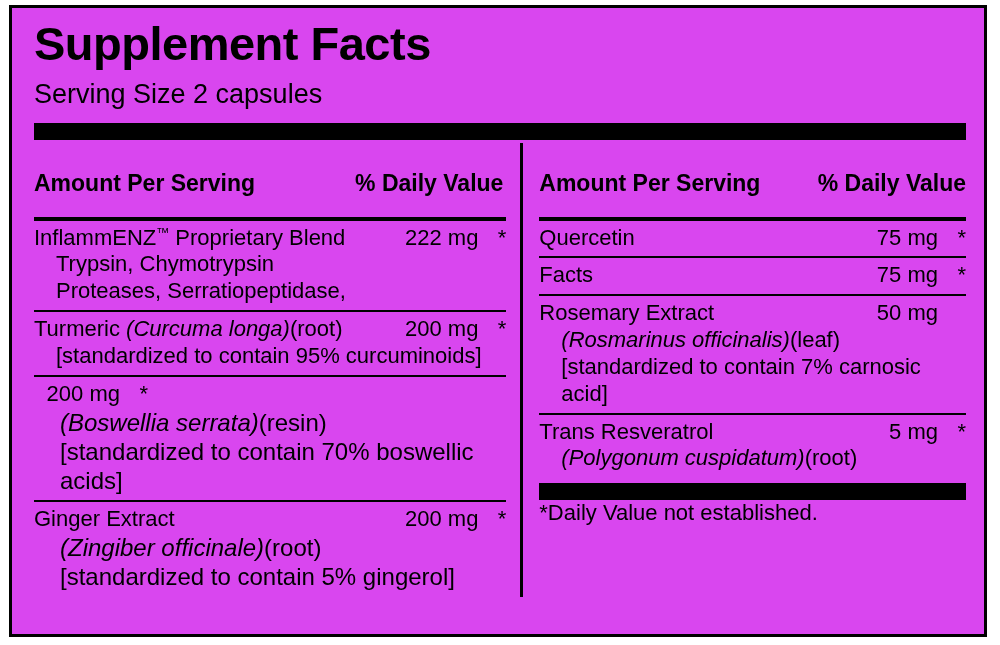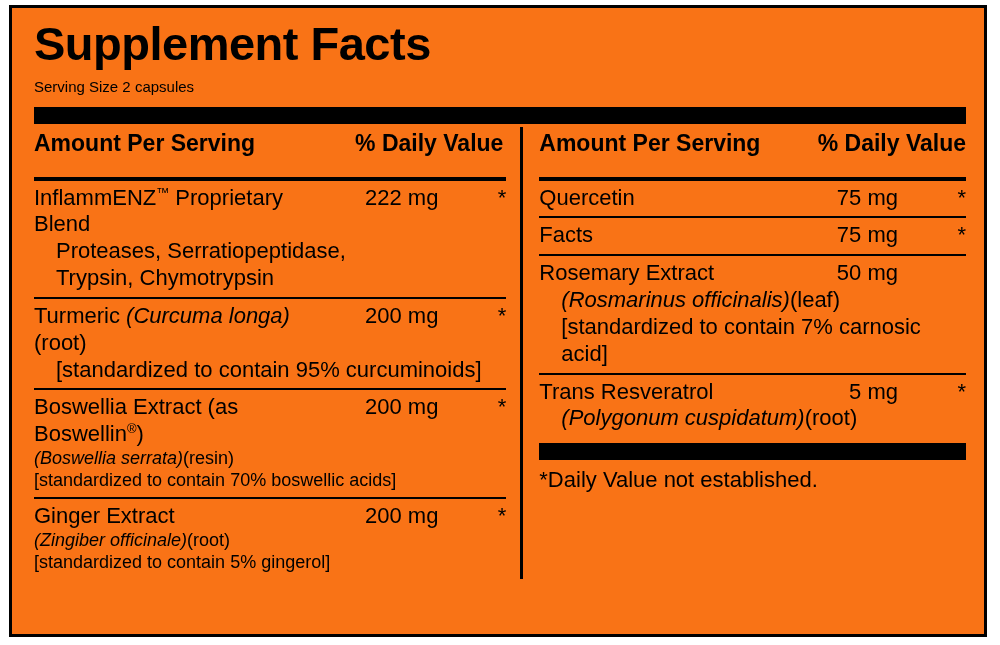--- a/index.html
+++ b/index.html
@@ -16,42 +16,42 @@
   }
 
   .panel {
     position: absolute;
     left: 9px;
     top: 5px;
     width: 978px;
     height: 632px;
     border: 3px solid #000000;
     box-sizing: border-box;
-    background: #f97316;
+    background: #d946ef;
   }
 
   .inner {
     position: absolute;
     left: 22px;
     top: 10px;
     right: 18px;
     bottom: 8px;
   }
 
   .title {
     font-size: 47px;
     font-weight: bold;
     letter-spacing: -0.5px;
     line-height: 1.12;
     margin: 0;
     padding: 0;
   }
 
   .serving-line {
-    font-size: 15px;
+    font-size: 27px;
     line-height: 1.33;
     margin: 0;
   }
 
   .serving-block {
     margin-top: 6px;
   }
 
   .thickbar {
     height: 17px;
@@ -89,20 +89,21 @@
   .colhead {
     display: flex;
     justify-content: space-between;
     align-items: baseline;
     font-size: 23px;
     font-weight: bold;
     padding: 6px 0 20px 0;
   }
   .colhead .dv {
     text-align: left;
+    margin-top: 24px;
   }
   .col-left .colhead .dv { padding-right: 3px; }
 
   .rule-thick {
     height: 4px;
     background: #000000;
   }
   .rule-thin {
     height: 2px;
     background: #000000;
@@ -110,21 +111,20 @@
 
   .row {
     padding: 4px 0 5px 0;
   }
 
   .rowmain {
     display: flex;
     align-items: baseline;
     font-size: 22px;
     line-height: 1.22;
-    gap: 40px;
   }
   .rowname {
     flex: 1 1 auto;
     padding-right: 8px;
   }
   .rowamt {
     flex: 0 0 auto;
     width: 86px;
     text-align: right;
     white-space: nowrap;
@@ -135,42 +135,42 @@
     text-align: right;
     white-space: nowrap;
   }
 
   .subline {
     font-size: 22px;
     line-height: 1.22;
     padding-left: 22px;
   }
   .subline-flush {
-    font-size: 18px;
+    font-size: 24px;
     line-height: 1.22;
     padding-left: 0px;
+    margin-left: 26px;
   }
 
   .ital { font-style: italic; }
 
   .sup {
     font-size: 13px;
     vertical-align: super;
     line-height: 0;
   }
 
   .footbar {
     height: 17px;
     background: #000000;
     margin-top: 6px;
   }
 
   .footnote {
     font-size: 22px;
-    padding-top: 7px;
   }
 </style>
 </head>
 <body>
 
 <div class="panel">
   <div class="inner">
 
     <h1 class="title">Supplement Facts</h1>
 
@@ -189,38 +189,37 @@
           <span class="dv">% Daily Value</span>
         </div>
         <div class="rule-thick"></div>
 
         <div class="row">
           <div class="rowmain">
             <span class="rowname"><span>InflammENZ</span><span class="sup">™</span><span> Proprietary Blend</span></span>
             <span class="rowamt">222 mg</span>
             <span class="rowdv">*</span>
           </div>
+          <div class="subline">Trypsin, Chymotrypsin</div>
           <div class="subline">Proteases, Serratiopeptidase,</div>
-          <div class="subline">Trypsin, Chymotrypsin</div>
         </div>
         <div class="rule-thin"></div>
 
         <div class="row">
           <div class="rowmain">
             <span class="rowname"><span>Turmeric </span><span class="ital">(Curcuma longa)</span><span>(root)</span></span>
             <span class="rowamt">200 mg</span>
             <span class="rowdv">*</span>
           </div>
           <div class="subline">[standardized to contain 95% curcuminoids]</div>
         </div>
         <div class="rule-thin"></div>
 
         <div class="row">
           <div class="rowmain">
-            <span class="rowname"><span>Boswellia Extract (as Boswellin</span><span class="sup">®</span><span>)</span></span>
             <span class="rowamt">200 mg</span>
             <span class="rowdv">*</span>
           </div>
           <div class="subline-flush"><span class="ital">(Boswellia serrata)</span><span>(resin)</span></div>
           <div class="subline-flush">[standardized to contain 70% boswellic acids]</div>
         </div>
         <div class="rule-thin"></div>
 
         <div class="row">
           <div class="rowmain">

